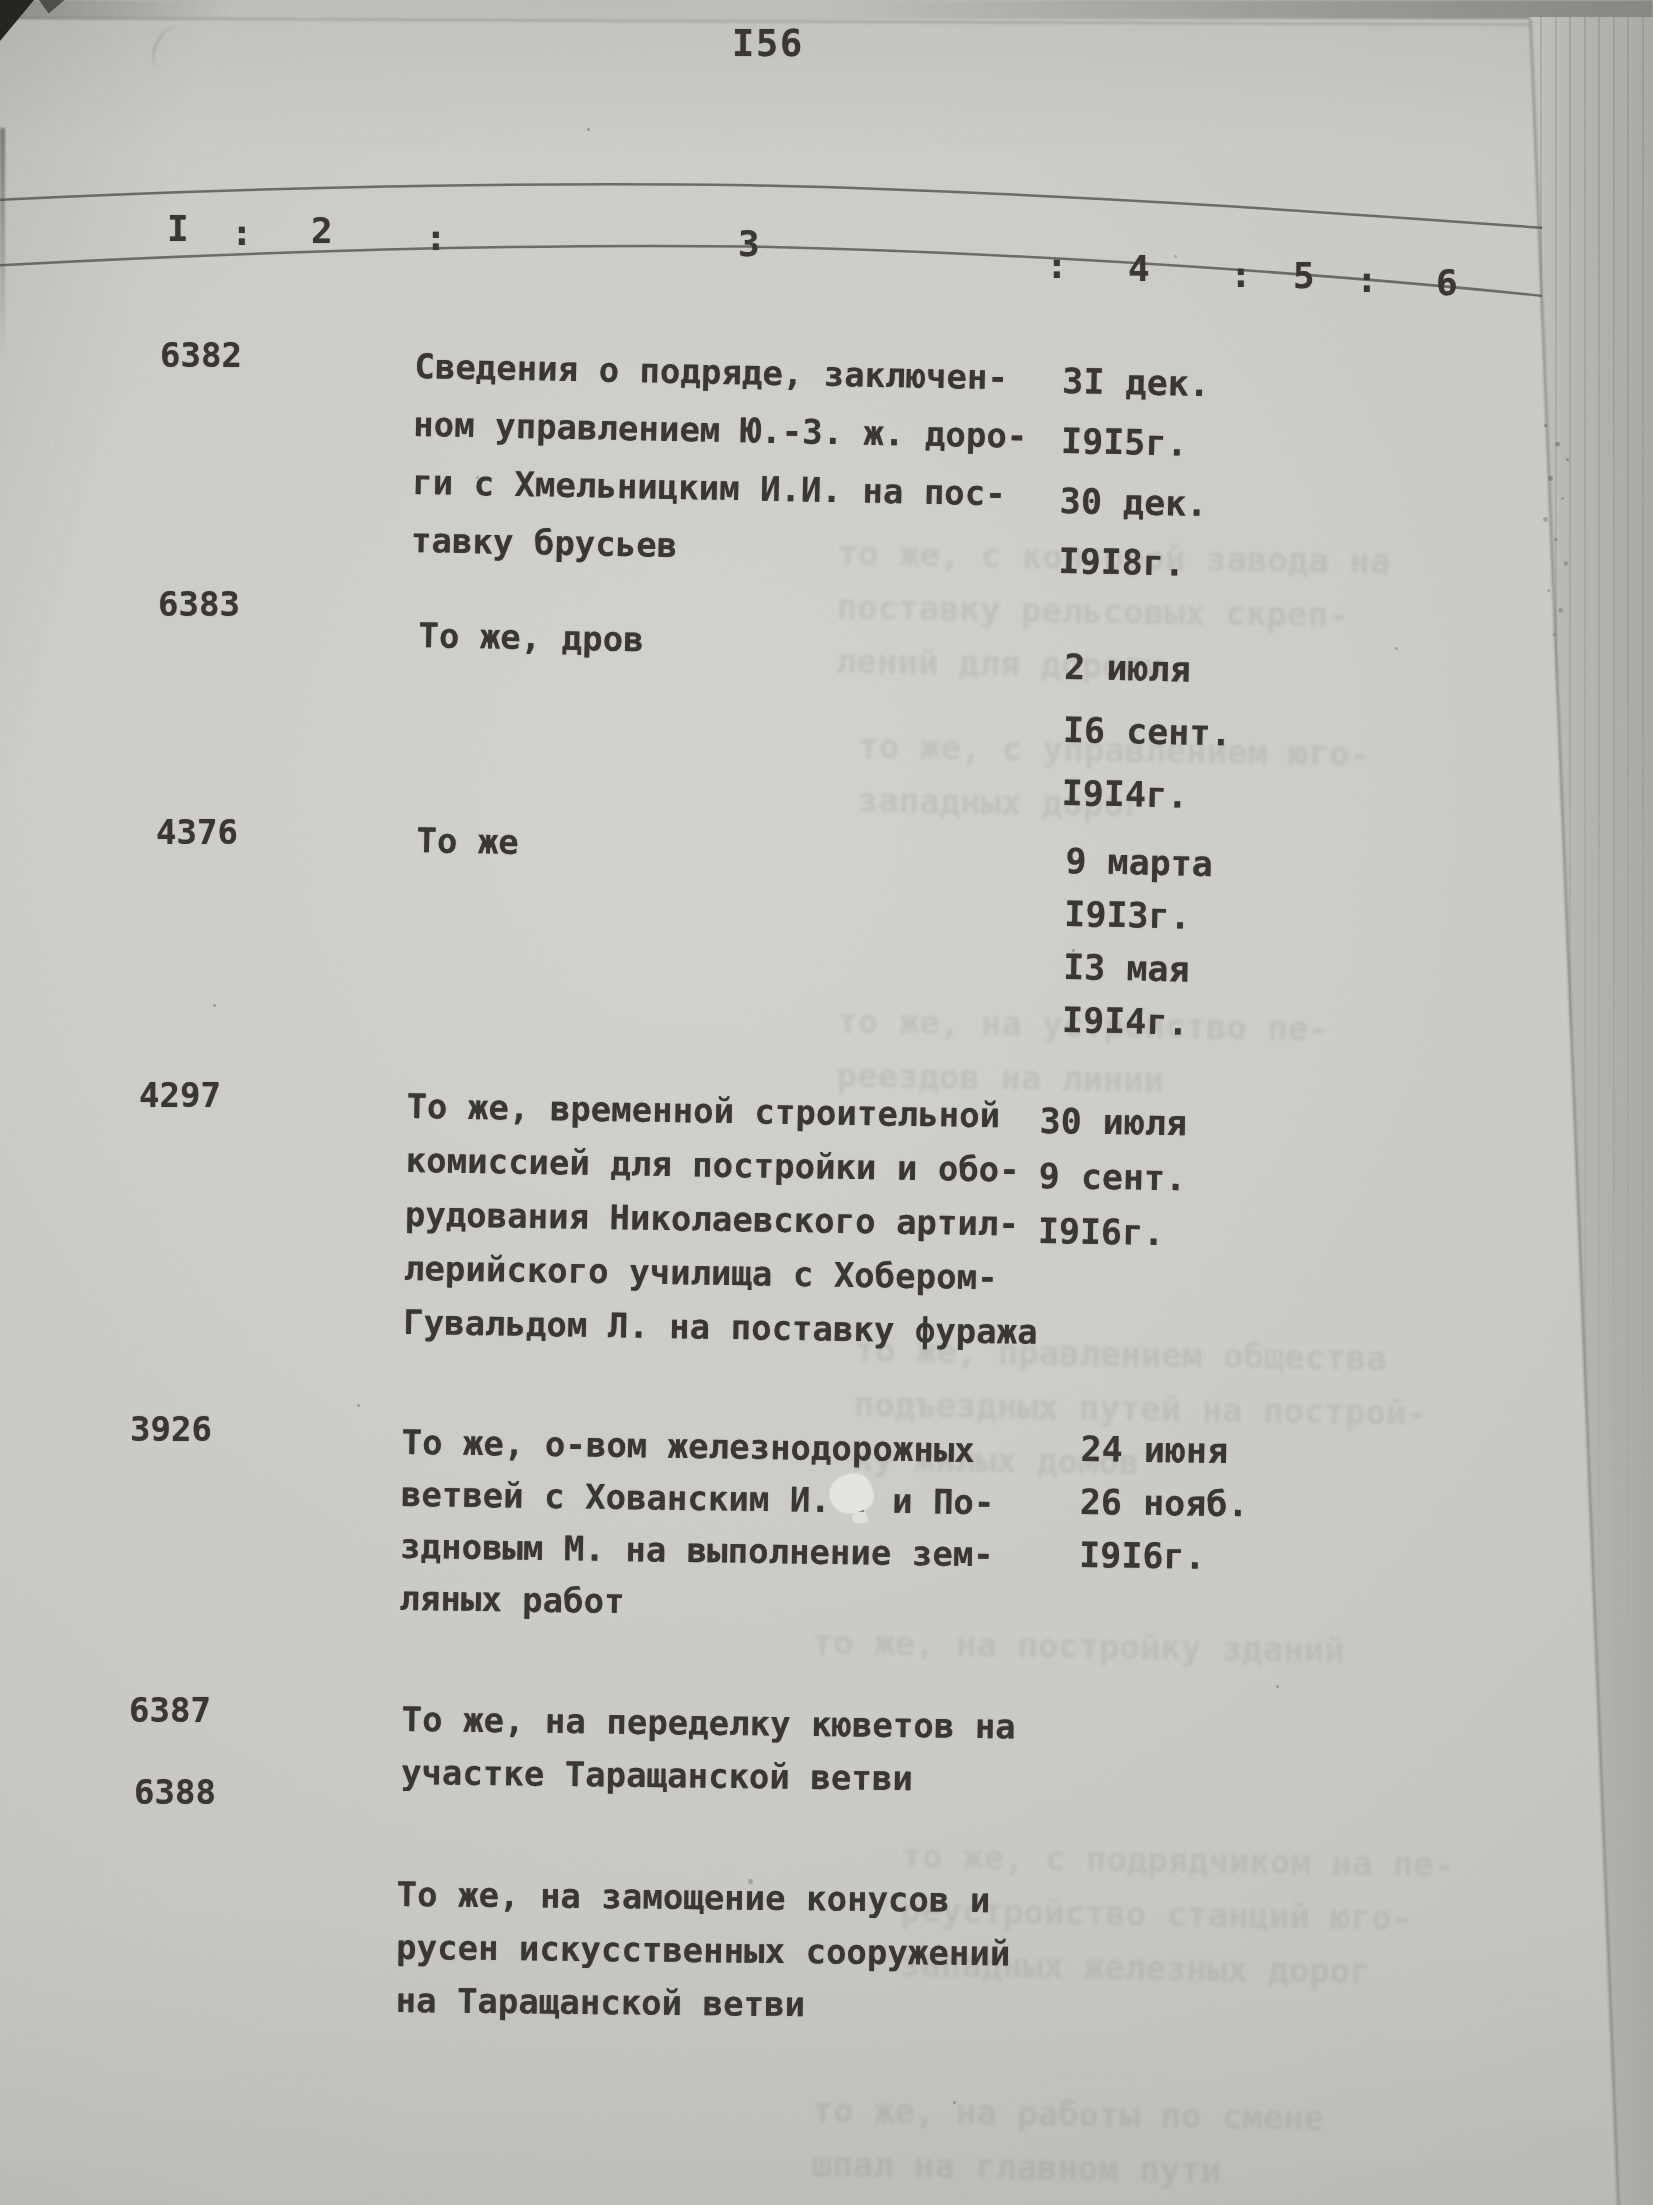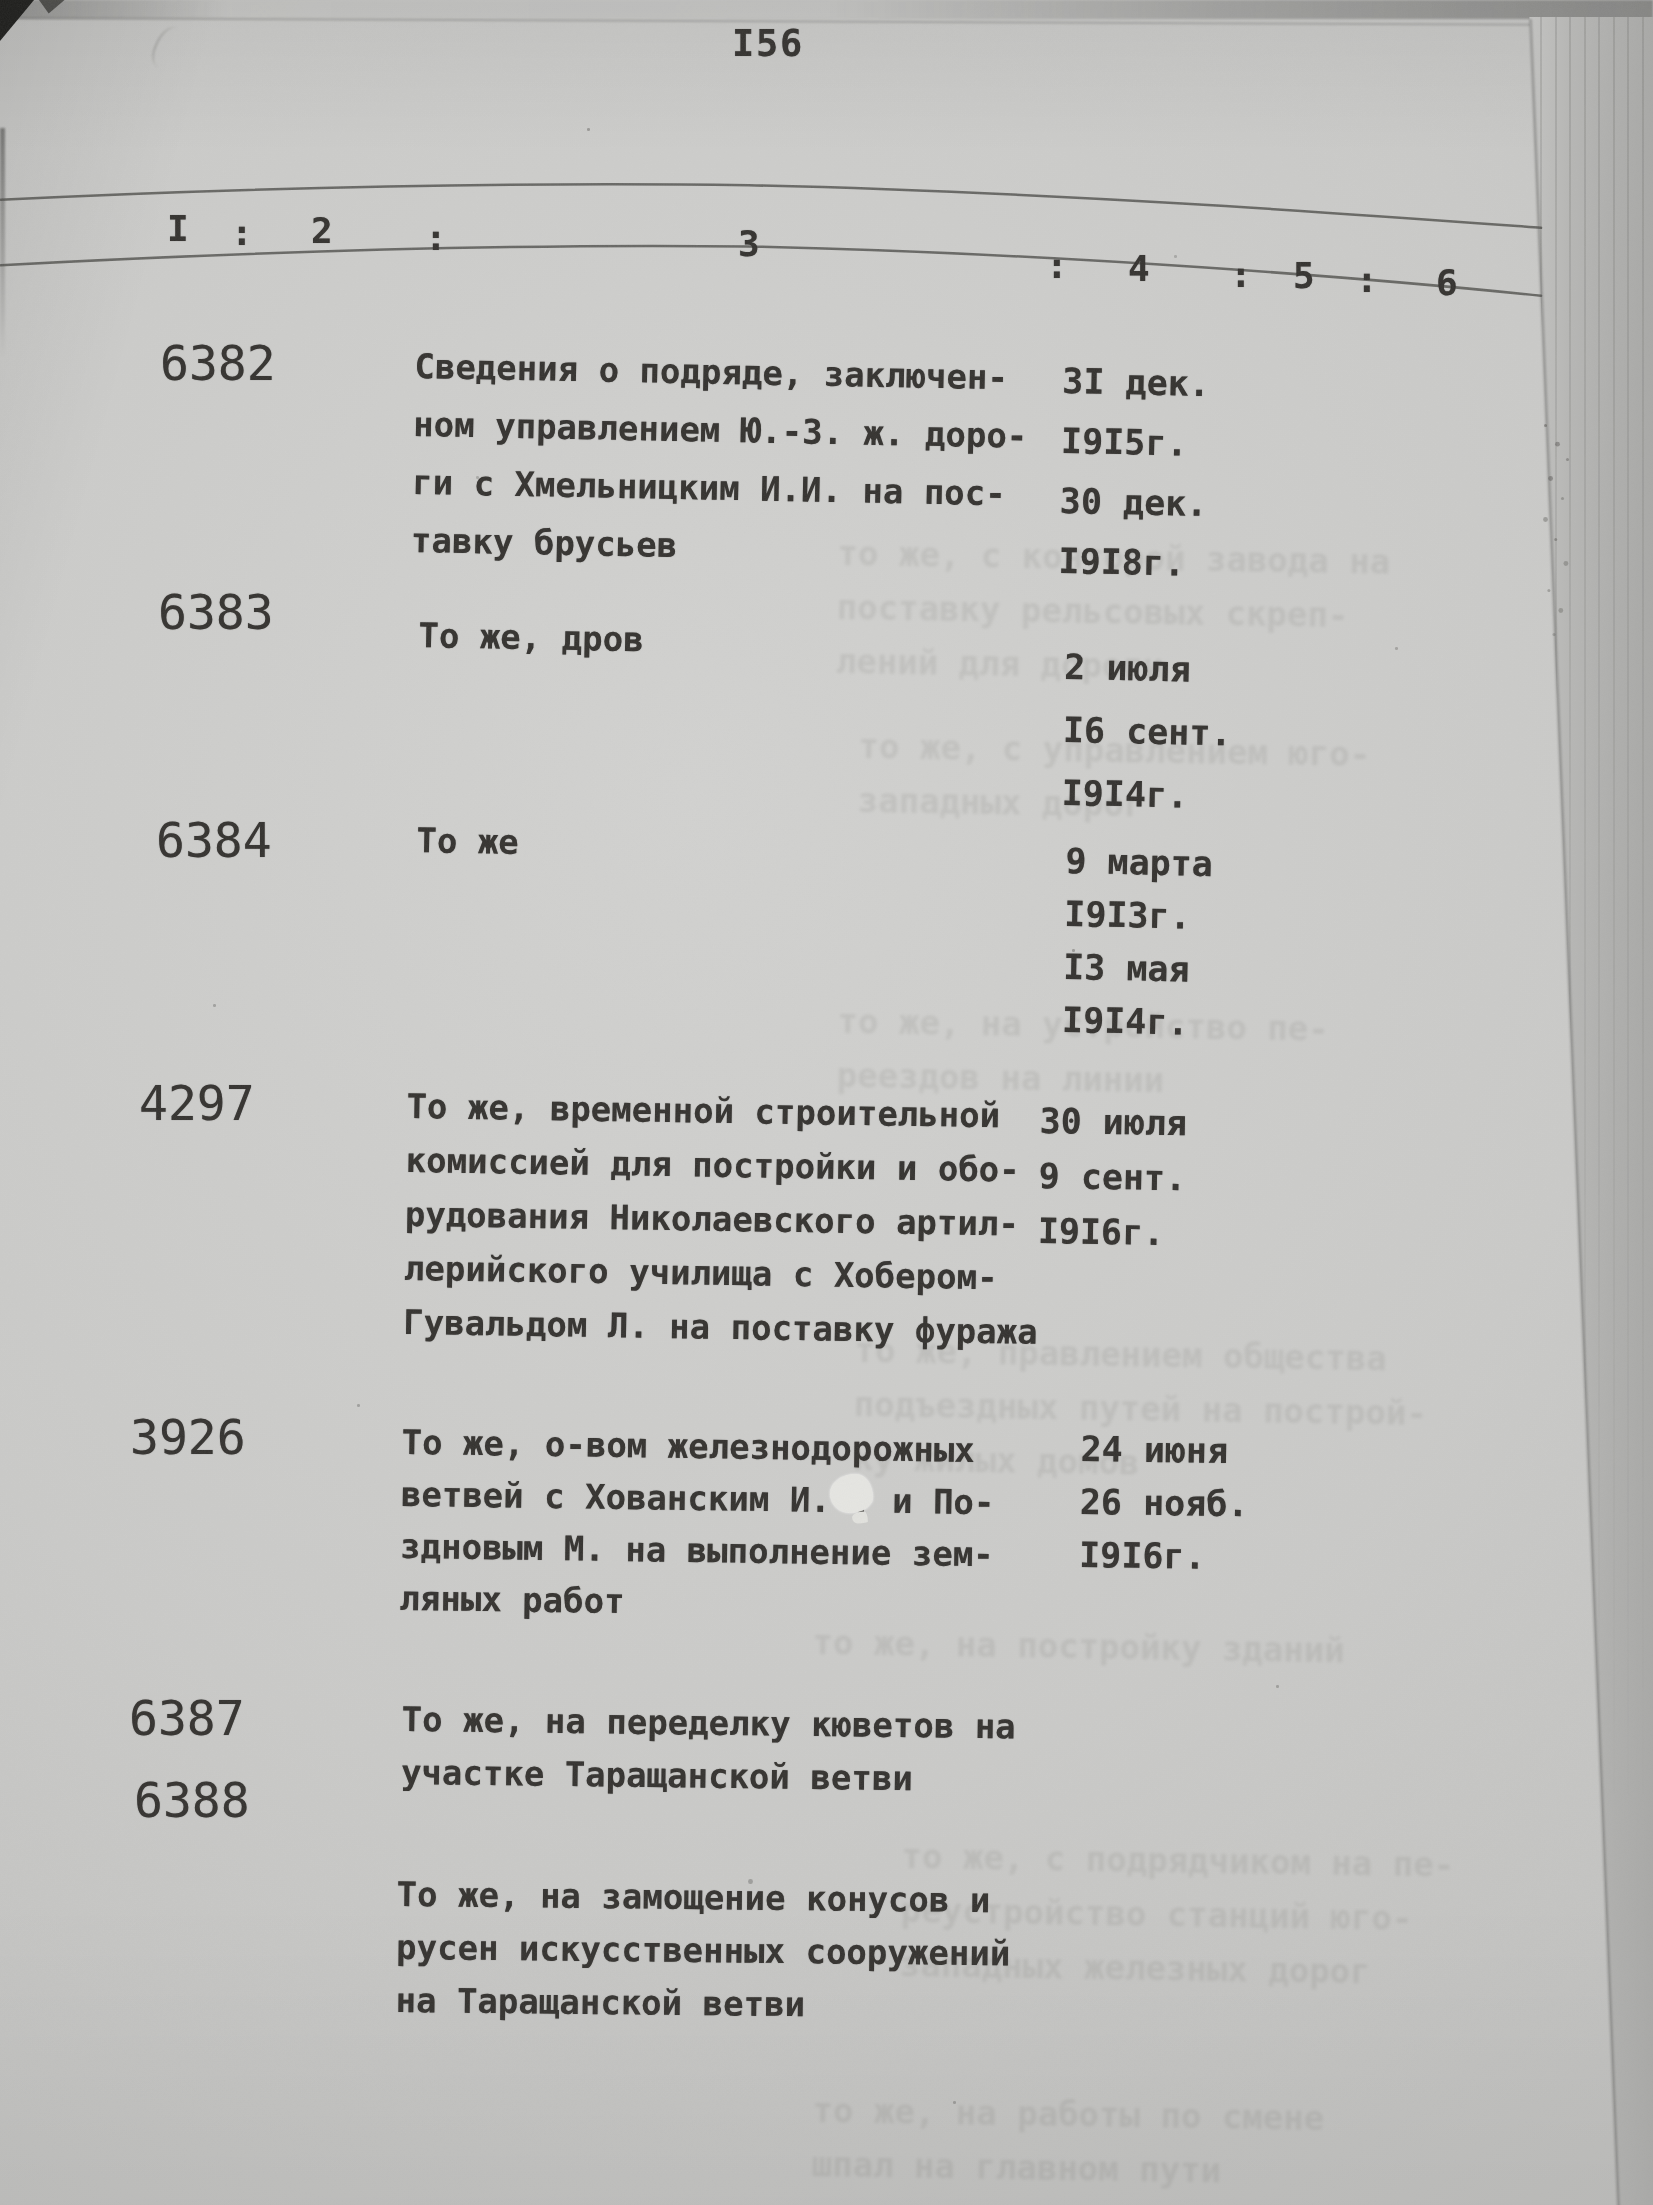--- a/index.html
+++ b/index.html
@@ -37,21 +37,21 @@
     text-shadow:0 0 1px rgba(50,48,45,.55);}
   
   #rules{position:absolute;left:0;top:153px;}
   
   .hlabel{position:absolute;font-size:36px;font-weight:bold;text-shadow:0 0 1px rgba(50,48,45,.5);}
   #h1{left:167px;top:208px;} #hs1{left:231px;top:212px;} #h2{left:311px;top:210px;}
   #hs2{left:425px;top:217px;} #h3{left:738px;top:223px;} #hs3{left:1046px;top:245px;}
   #h4{left:1128px;top:248px;} #hs4{left:1230px;top:254px;} #h5{left:1293px;top:255px;}
   #hs5{left:1356px;top:259px;} #h6{left:1436px;top:262px;}
   
-  .num{position:absolute;font-size:48px;font-weight:normal;text-shadow:0 0 1px rgba(50,48,45,.55);}
+  .num{position:absolute;font-size:34px;font-weight:bold;text-shadow:0 0 1px rgba(50,48,45,.55);}
   .desc{position:absolute;font-size:34px;font-weight:bold;white-space:pre-line;width:698px;
     text-shadow:0 0 1px rgba(50,48,45,.5);transform:rotate(1.1deg);transform-origin:left top;}
   .dates{position:absolute;font-size:35px;font-weight:bold;white-space:pre-line;
     text-shadow:0 0 1px rgba(50,48,45,.5);transform:rotate(1.2deg);transform-origin:left top;}
   #e1 .num{left:160px;top:335px;} #e1 .desc{left:415px;top:337px;line-height:58px;} #e1 .dates{left:1063px;top:351px;line-height:60px;}
   #e2 .num{left:158px;top:584px;} #e2 .desc{left:419px;top:607px;line-height:56px;} #e2 .dates{left:1065px;top:636px;line-height:63px;}
   #e3 .num{left:156px;top:812px;} #e3 .desc{left:417px;top:813px;line-height:54px;} #e3 .dates{left:1066px;top:835px;line-height:53px;}
   #e4 .num{left:139px;top:1075px;} #e4 .desc{left:407px;top:1079px;line-height:54px;transform:rotate(0.9deg);} #e4 .dates{left:1040px;top:1094px;line-height:55px;transform:rotate(0.9deg);}
   #e5 .num{left:130px;top:1409px;} #e5 .desc{left:402px;top:1416px;line-height:52px;transform:rotate(0.8deg);} #e5 .dates{left:1081px;top:1423px;line-height:53px;transform:rotate(0.8deg);}
   #e6 .num{left:129px;top:1690px;} #e6 .desc{left:402px;top:1693px;line-height:53px;transform:rotate(0.7deg);}
@@ -147,21 +147,21 @@
 I9I8г.</div>
   </div>
   <div class="entry" id="e2">
     <div class="num">6383</div>
     <div class="desc">То же, дров</div>
     <div class="dates">2 июля
 I6 сент.
 I9I4г.</div>
   </div>
   <div class="entry" id="e3">
-    <div class="num">6384</div>
+    <div class="num">4376</div>
     <div class="desc">То же</div>
     <div class="dates">9 марта
 I9I3г.
 I3 мая
 I9I4г.</div>
   </div>
   <div class="entry" id="e4">
     <div class="num">4297</div>
     <div class="desc">То же, временной строительной
 комиссией для постройки и обо-

